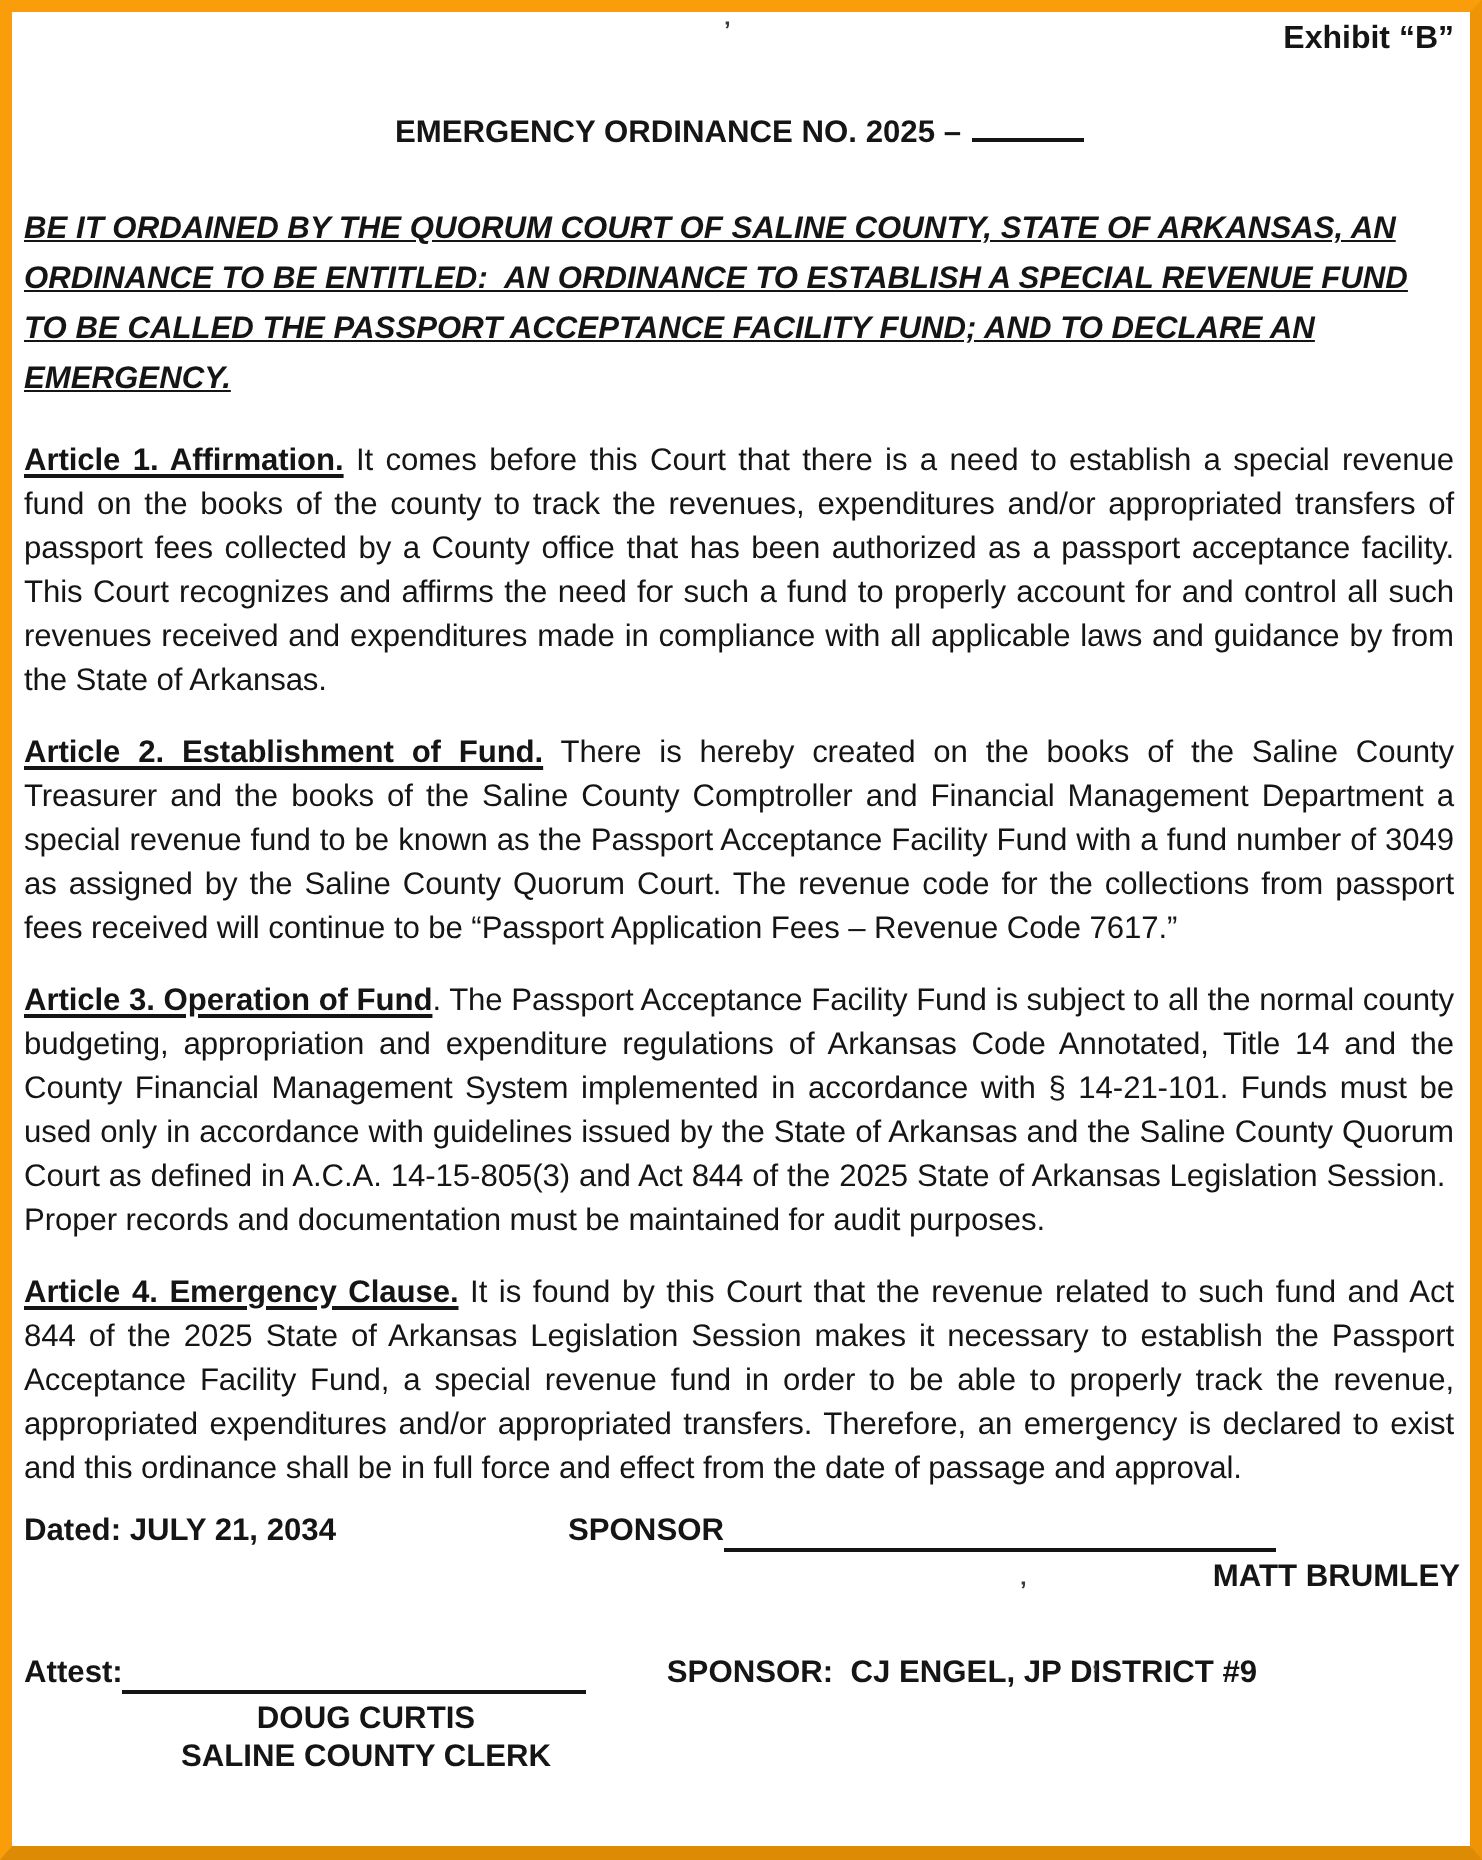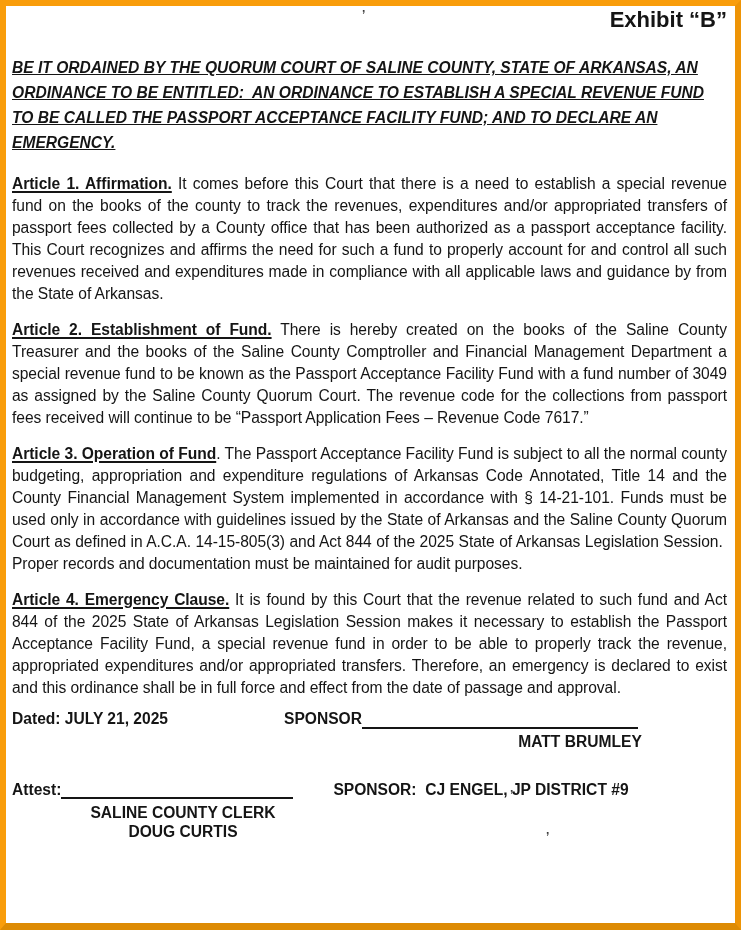--- a/index.html
+++ b/index.html
@@ -15,21 +15,21 @@
     border-left: 6px solid #F99D0B;
     border-right: 6px solid #EE9406;
     border-bottom: 7px solid #DD8B04;
     padding: 2px 8px 0 6px;
     overflow: hidden;
   }
   .exhibit {
     margin-top: 2px;
     text-align: right;
     font-weight: bold;
-    font-size: 22px;
+    font-size: 16px;
     line-height: 19px;
   }
   .title {
     margin-top: 28px;
     text-align: center;
     font-weight: bold;
     font-size: 15.6px;
     line-height: 19px;
     white-space: nowrap;
   }
@@ -79,29 +79,29 @@
   .sig-line {
     display: inline-block;
     height: 17px;
     border-bottom: 2px solid #151515;
   }
   .approved-line { width: 276px; flex: 0 0 auto; }
   .judge-block {
     margin-top: 2px;
     margin-left: 418px;
     width: 300px;
-    text-align: center;
+    text-align: right;
     font-weight: bold;
     font-size: 15.6px;
     line-height: 22px;
   }
   .sig-row2 {
     margin-top: 27px;
     display: flex;
-    align-items: center;
+    align-items: flex-end;
     font-weight: bold;
     font-size: 15.6px;
     line-height: 20px;
   }
   .attest-line { width: 232px; flex: 0 0 auto; }
   .sponsor { margin-left: 40px; }
   .clerk-block {
     margin-top: 3px;
     margin-left: 6px;
     width: 330px;
@@ -122,48 +122,49 @@
 </style>
 </head>
 <body>
 
 <div class="page">
 
   <span class="artifact a1">’</span>
 
   <div class="exhibit">Exhibit “B”</div>
 
+  <div class="title"><span>EMERGENCY ORDINANCE NO. 2025 –</span><span class="blank"></span></div>
 
   <p class="preamble">BE IT ORDAINED BY THE QUORUM COURT OF SALINE COUNTY, STATE OF ARKANSAS, AN ORDINANCE TO BE ENTITLED:&nbsp; AN ORDINANCE TO ESTABLISH A SPECIAL REVENUE FUND TO BE CALLED THE PASSPORT ACCEPTANCE FACILITY FUND; AND TO DECLARE AN EMERGENCY.</p>
 
   <p class="article first"><span class="heading">Article 1. Affirmation.</span><span> It comes before this Court that there is a need to establish a special revenue fund on the books of the county to track the revenues, expenditures and/or appropriated transfers of passport fees collected by a County office that has been authorized as a passport acceptance facility. This Court recognizes and affirms the need for such a fund to properly account for and control all such revenues received and expenditures made in compliance with all applicable laws and guidance by from the State of Arkansas.</span></p>
 
   <p class="article"><span class="heading">Article 2. Establishment of Fund.</span><span> There is hereby created on the books of the Saline County Treasurer and the books of the Saline County Comptroller and Financial Management Department a special revenue fund to be known as the Passport Acceptance Facility Fund with a fund number of </span><span class="uline">3049</span><span> as assigned by the Saline County Quorum Court. The revenue code for the collections from passport fees received will continue to be “Passport Application Fees – Revenue Code </span><span class="uline">7617</span><span>.”</span></p>
 
   <p class="article"><span class="heading">Article 3. Operation of Fund</span><span>. The Passport Acceptance Facility Fund is subject to all the normal county budgeting, appropriation and expenditure regulations of Arkansas Code Annotated, Title 14 and the County Financial Management System implemented in accordance with § 14-21-101. Funds must be used only in accordance with guidelines issued by the State of Arkansas and the Saline County Quorum Court as defined in A.C.A. 14-15-805(3) and Act 844 of the 2025 State of Arkansas Legislation Session.&nbsp; Proper records and documentation must be maintained for audit purposes.</span></p>
 
   <p class="article"><span class="heading">Article 4. Emergency Clause.</span><span> It is found by this Court that the revenue related to such fund and Act 844 of the 2025 State of Arkansas Legislation Session makes it necessary to establish the Passport Acceptance Facility Fund, a special revenue fund in order to be able to properly track the revenue, appropriated expenditures and/or appropriated transfers. Therefore, an emergency is declared to exist and this ordinance shall be in full force and effect from the date of passage and approval.</span></p>
 
   <div class="sig-row1">
-    <span class="dated">Dated: JULY 21, 2025</span>
+    <span class="dated">Dated: JULY 21, 2034</span>
     <span>SPONSOR</span>
     <span class="sig-line approved-line"></span>
   </div>
 
   <span class="artifact a2">’</span>
   <span class="artifact a3">’</span>
 
   <div class="judge-block">
     <div>MATT BRUMLEY</div>
   </div>
 
   <div class="sig-row2">
     <span>Attest:</span>
     <span class="sig-line attest-line"></span>
     <span class="sponsor">SPONSOR:&nbsp; CJ ENGEL, JP DISTRICT #9</span>
   </div>
 
   <div class="clerk-block">
+    <div>DOUG CURTIS</div>
     <div>SALINE COUNTY CLERK</div>
-    <div>DOUG CURTIS</div>
   </div>
 
 </div>
 
 </body></html>

